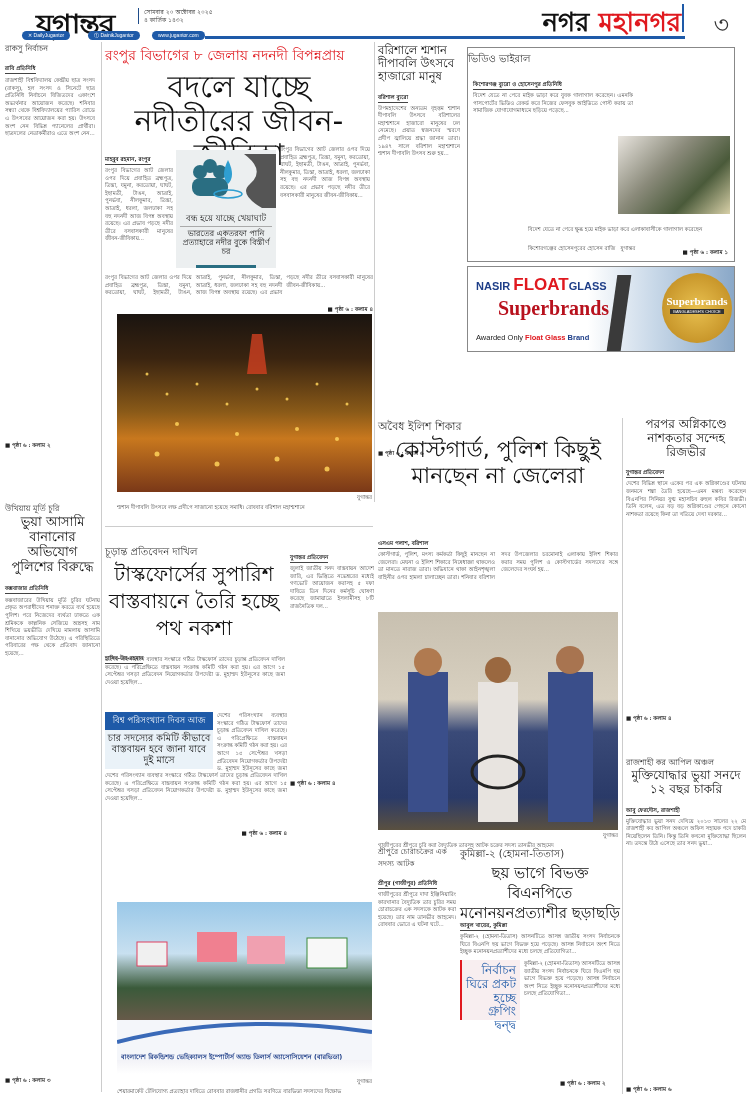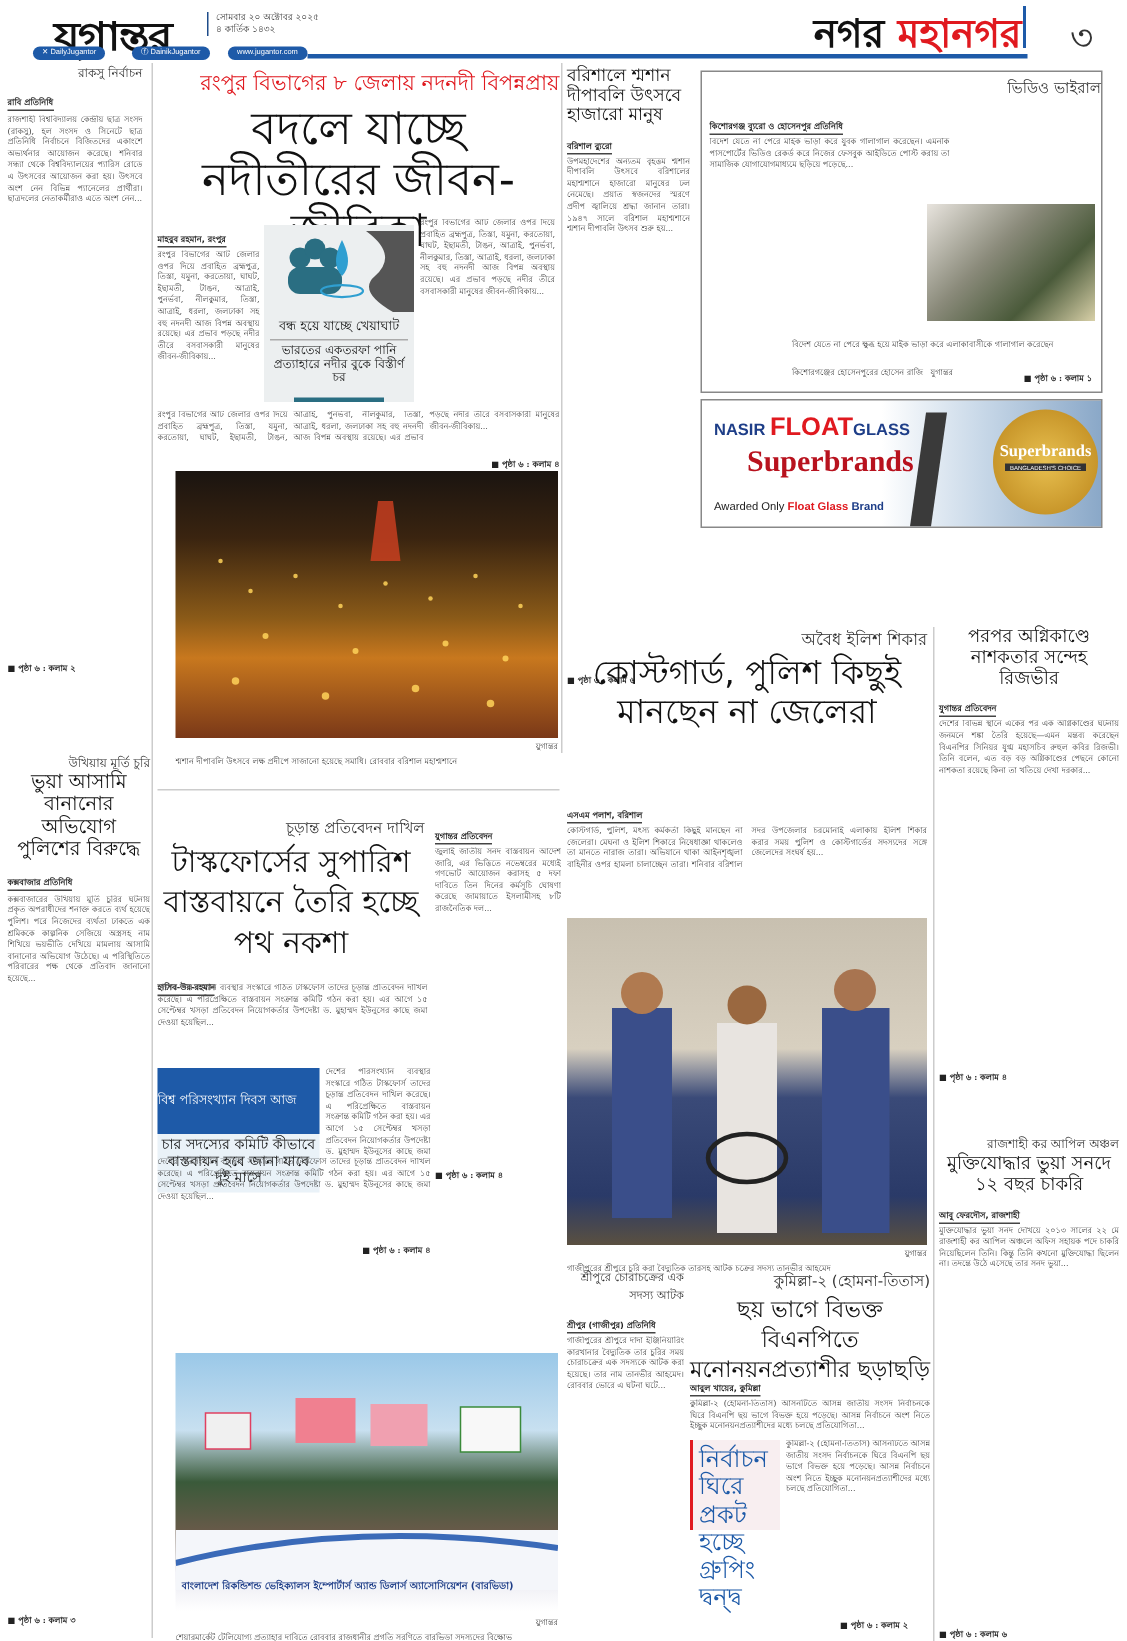--- a/index.html
+++ b/index.html
@@ -6,21 +6,21 @@
   body{width:751px;height:1094px;background:#fff;font-family:"DejaVu Serif",serif;color:#111;position:relative;overflow:hidden}
   .abs{position:absolute}
   .masthead-logo{left:36px;top:4px;font-family:"DejaVu Serif",serif;font-weight:bold;font-size:26px;color:#111;letter-spacing:-1px;transform:scaleX(1.15);transform-origin:left}
   .date-box{left:138px;top:8px;border-left:1px solid #1e4c8a;padding-left:5px;font-size:6px;line-height:8px;color:#333}
   .social{top:31px;height:9px;border-radius:5px;background:#1e5aa8;color:#fff;font-family:"Liberation Sans",sans-serif;font-size:5px;line-height:9px;padding:0 6px}
   .top-rule{left:205px;top:36px;width:480px;height:3px;background:#1e5aa8}
   .section-title{right:70px;top:2px;font-family:"DejaVu Sans",sans-serif;font-weight:bold;font-size:26px}
   .section-title .red{color:#e0191f}
   .page-num{right:22px;top:6px;font-family:"DejaVu Sans",sans-serif;font-size:24px;color:#333}
   .section-bar{right:67px;top:4px;width:2px;height:28px;background:#1e5aa8}
-  .kicker{font-family:"DejaVu Sans",sans-serif;font-size:10px;color:#333;text-align:right}
+  .kicker{font-family:"DejaVu Sans",sans-serif;font-size:10px;color:#333;text-align:left}
   .kicker.red{color:#e0191f;font-size:14px}
   .hl{font-family:"DejaVu Sans",sans-serif;text-align:center;line-height:1.15;color:#111}
   .byline{font-family:"DejaVu Sans",sans-serif;font-size:5.5px;font-weight:bold;color:#222;border-bottom:1px solid #444;display:inline-block}
   .body-text{font-size:5.4px;line-height:7.6px;color:#444;text-align:justify;overflow:hidden}
   .cont{font-size:5.5px;font-weight:bold;color:#222}
   .caption{font-size:5.4px;color:#444}
   .credit{font-size:5.4px;color:#444;float:right}
   .photo{overflow:hidden}
   .vrule{width:1px;background:#ccc}
   .hrule{height:1px;background:#ccc}
@@ -198,21 +198,21 @@
 <div class="abs hrule" style="left:105px;top:526px;width:268px"></div>
 <div class="abs" style="left:105px;top:544px;width:178px;text-align:center">
   <div class="kicker" style="font-size:10px">চূড়ান্ত প্রতিবেদন দাখিল</div>
   <div class="hl" style="font-size:20px;line-height:27px">টাস্কফোর্সের সুপারিশ বাস্তবায়নে তৈরি হচ্ছে পথ নকশা</div>
 </div>
 <div class="abs" style="left:105px;top:645px;width:180px">
   <div class="byline">হাসিব-উর-রহমান</div>
 </div>
 <div class="abs body-text" style="left:105px;top:656px;width:180px;height:56px">দেশের পরিসংখ্যান ব্যবস্থার সংস্কারে গঠিত টাস্কফোর্স তাদের চূড়ান্ত প্রতিবেদন দাখিল করেছে। এ পরিপ্রেক্ষিতে বাস্তবায়ন সংক্রান্ত কমিটি গঠন করা হয়। এর আগে ১৫ সেপ্টেম্বর খসড়া প্রতিবেদন নিয়োগকর্তার উপদেষ্টা ড. মুহাম্মদ ইউনূসের কাছে জমা দেওয়া হয়েছিল...</div>
 <div class="abs" style="left:105px;top:712px;width:108px;background:#eaf2f8">
-  <div style="background:#1e5aa8;color:#fff;font-family:'DejaVu Sans',sans-serif;font-size:8.5px;text-align:left;padding:15px 0">বিশ্ব পরিসংখ্যান দিবস আজ</div>
+  <div style="background:#1e5aa8;color:#fff;font-family:'DejaVu Sans',sans-serif;font-size:8.5px;text-align:center;padding:2px 0">বিশ্ব পরিসংখ্যান দিবস আজ</div>
   <div class="hl" style="font-size:9.5px;padding:3px 2px">চার সদস্যের কমিটি কীভাবে বাস্তবায়ন হবে জানা যাবে দুই মাসে</div>
 </div>
 <div class="abs body-text" style="left:217px;top:712px;width:70px;height:60px">দেশের পরিসংখ্যান ব্যবস্থার সংস্কারে গঠিত টাস্কফোর্স তাদের চূড়ান্ত প্রতিবেদন দাখিল করেছে। এ পরিপ্রেক্ষিতে বাস্তবায়ন সংক্রান্ত কমিটি গঠন করা হয়। এর আগে ১৫ সেপ্টেম্বর খসড়া প্রতিবেদন নিয়োগকর্তার উপদেষ্টা ড. মুহাম্মদ ইউনূসের কাছে জমা দেওয়া হয়েছিল...</div>
 <div class="abs" style="left:105px;top:772px;width:182px">
   <div class="body-text" style="height:58px">দেশের পরিসংখ্যান ব্যবস্থার সংস্কারে গঠিত টাস্কফোর্স তাদের চূড়ান্ত প্রতিবেদন দাখিল করেছে। এ পরিপ্রেক্ষিতে বাস্তবায়ন সংক্রান্ত কমিটি গঠন করা হয়। এর আগে ১৫ সেপ্টেম্বর খসড়া প্রতিবেদন নিয়োগকর্তার উপদেষ্টা ড. মুহাম্মদ ইউনূসের কাছে জমা দেওয়া হয়েছিল...</div>
   <div class="cont" style="text-align:right">■ পৃষ্ঠা ৬ : কলাম ৪</div>
 </div>
 
 <div class="abs" style="left:290px;top:544px;width:84px">
   <div class="byline" style="margin-top:3px">যুগান্তর প্রতিবেদন</div>
@@ -245,16 +245,16 @@
 
 <div class="abs" style="left:460px;top:846px;width:160px;text-align:center">
   <div class="kicker" style="font-size:10px">কুমিল্লা-২ (হোমনা-তিতাস)</div>
   <div class="hl" style="font-size:15px;line-height:20px">ছয় ভাগে বিভক্ত বিএনপিতে মনোনয়নপ্রত্যাশীর ছড়াছড়ি</div>
 </div>
 <div class="abs" style="left:460px;top:912px;width:160px">
   <div class="byline">আবুল খায়ের, কুমিল্লা</div>
   <div class="body-text" style="height:40px;margin-top:2px">কুমিল্লা-২ (হোমনা-তিতাস) আসনটিতে আসন্ন জাতীয় সংসদ নির্বাচনকে ঘিরে বিএনপি ছয় ভাগে বিভক্ত হয়ে পড়েছে। আসন্ন নির্বাচনে অংশ নিতে ইচ্ছুক মনোনয়নপ্রত্যাশীদের মধ্যে চলছে প্রতিযোগিতা...</div>
 </div>
 <div class="abs" style="left:460px;top:960px;width:60px;height:60px;border-left:2px solid #e0191f;background:#f8eef0;padding:4px">
-  <div class="hl" style="font-size:16px;text-align:left;color:#1e5aa8">নির্বাচন ঘিরে প্রকট হচ্ছে গ্রুপিং দ্বন্দ্ব</div>
+  <div class="hl" style="font-size:12px;text-align:right;color:#1e5aa8">নির্বাচন ঘিরে প্রকট হচ্ছে গ্রুপিং দ্বন্দ্ব</div>
 </div>
 <div class="abs body-text" style="left:524px;top:960px;width:96px;height:118px">কুমিল্লা-২ (হোমনা-তিতাস) আসনটিতে আসন্ন জাতীয় সংসদ নির্বাচনকে ঘিরে বিএনপি ছয় ভাগে বিভক্ত হয়ে পড়েছে। আসন্ন নির্বাচনে অংশ নিতে ইচ্ছুক মনোনয়নপ্রত্যাশীদের মধ্যে চলছে প্রতিযোগিতা...</div>
 <div class="abs cont" style="left:560px;top:1080px">■ পৃষ্ঠা ৬ : কলাম ২</div>
 
 </body></html>

